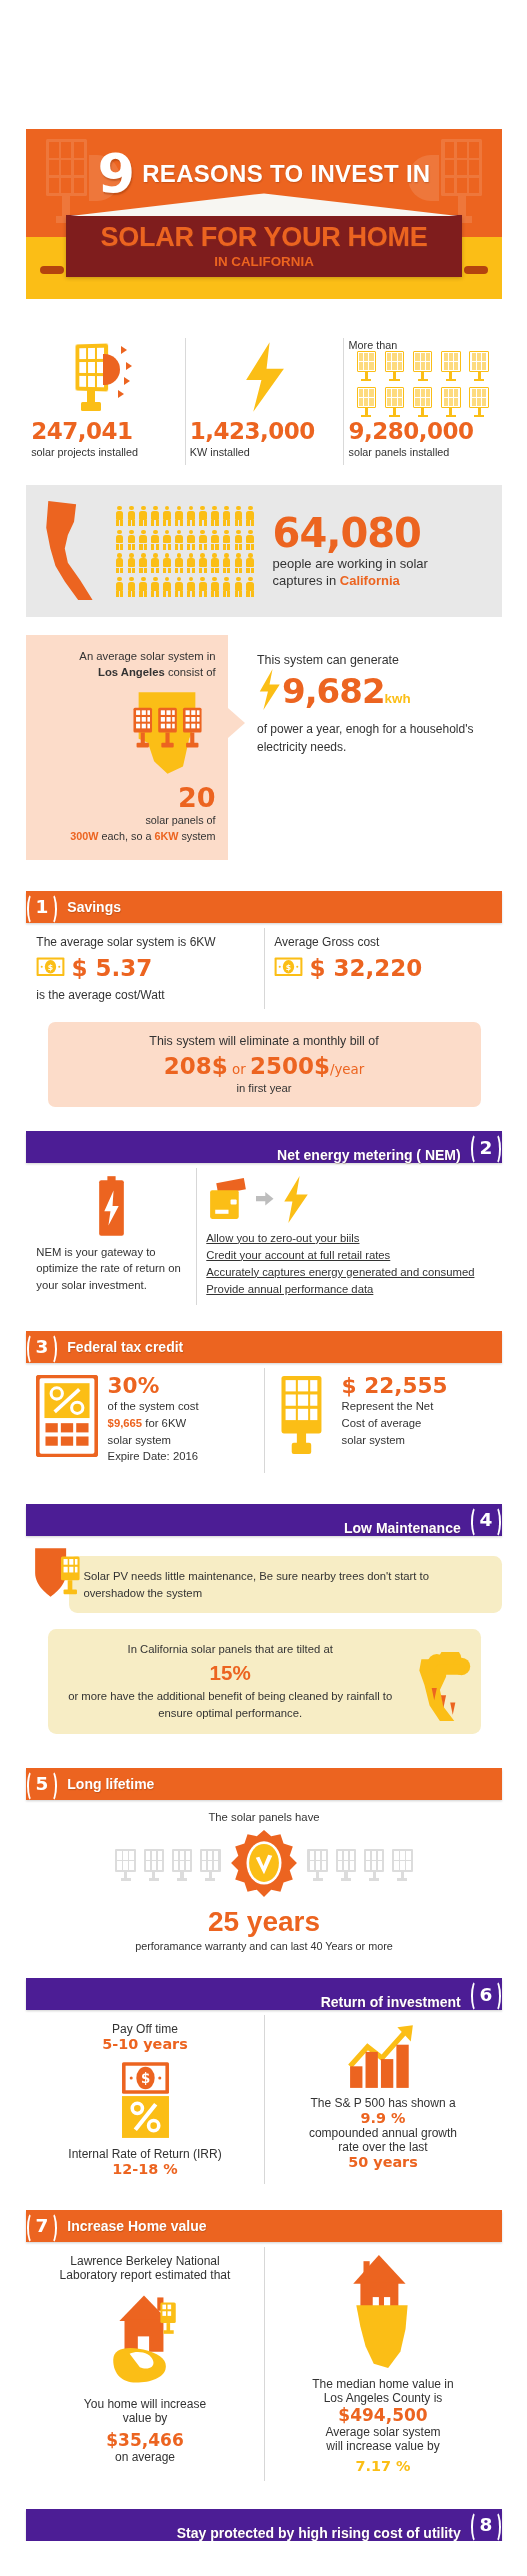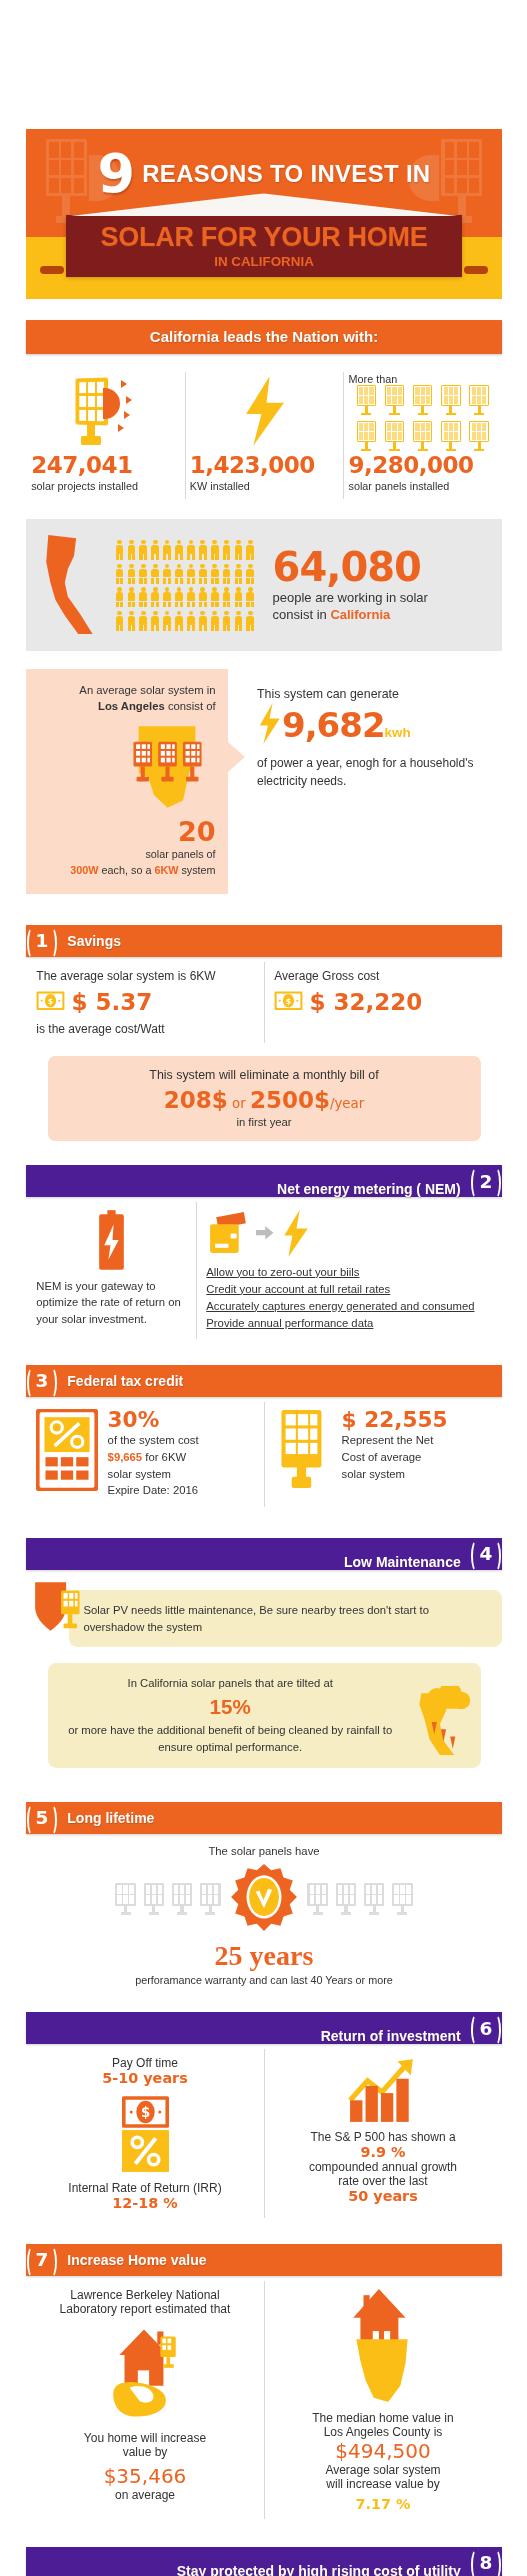--- a/index.html
+++ b/index.html
@@ -220,25 +220,25 @@
 
   .life-wrap { text-align: center; padding: 11.3px 0 5.2px; }
   .life-top { font-size: 11.3px; color: #333; }
   .life-panels { display:flex; align-items:center; justify-content:center; gap: 5.2px; margin: 6.2px 0 3.1px; }
   .gray-panel { width: 23px; height: 34px; }
   .gray-panel .gp { width: 20.6px; height: 23px; background: #dcdcdc; border-radius: 1px; margin: 0 auto;
       display:grid; grid-template-columns: repeat(3,1fr); grid-template-rows: repeat(2,1fr); gap: 1.5px; padding: 2.1px; }
   .gray-panel .gp i { background: #fff; }
   .gray-panel .gs { width: 3.1px; height: 6.2px; background: #dcdcdc; margin: 0 auto; }
   .gray-panel .gf { width: 10.3px; height: 3.1px; background: #dcdcdc; margin: 0 auto; }
-  .life-years { font-size: 28px; font-weight: 700; color: #ec6420; font-family: Liberation Serif, serif; margin-top: 1px; }
+  .life-years { font-size: 28px; font-weight: 700; color: #ec6420; font-family: Liberation Sans, sans-serif; margin-top: 1px; }
   .life-note { font-size: 10.8px; color: #333; margin-top: 2.1px; }
 
   .center { text-align: center; }
-  .num-lg { font-size: 20px; font-weight: 400; color: #ec6420; font-family: "DejaVu Sans", sans-serif; }
+  .num-lg { font-size: 17px; font-weight: 700; color: #ec6420; font-family: "DejaVu Sans", sans-serif; }
   .num-md { font-size: 14.4px; font-weight: 700; color: #ec6420; font-family: "DejaVu Sans", sans-serif; }
 
   .spacer-top { height: 129px; }
 </style>
 </head>
 <body>
 
 <div class="page">
 
   <div class="spacer-top"></div>
@@ -288,23 +288,20 @@
         <i class="r"></i>
       </div>
 
     <div class="hero-banner">
       <div class="hero-title">SOLAR FOR YOUR HOME</div>
       <div class="hero-sub">IN CALIFORNIA</div>
     </div>
   </div>
 
   <div style="height:20.6px"></div>
-  <div class="leads-banner">
-    <h2>California leads the Nation with:</h2>
-  </div>
 
   <div class="stat3">
     <div class="col">
       <div class="stat-icon">
         <div class="ico-panel-sun">
           <div class="pnl">
               <i></i>
               <i></i>
               <i></i>
               <i></i>
@@ -857,21 +854,21 @@
           <div class="legs">
             <i></i>
             <i></i>
           </div>
         </div>
     </div>
     <div class="workers-text">
       <div class="workers-num">64,080</div>
       <div class="workers-cap">
         <span>people are working in solar</span><br>
-        <span>consist in </span><b>California</b>
+        <span>captures in </span><b>California</b>
       </div>
     </div>
   </div>
 
   <div class="la-row">
     <div class="la-left">
       <div class="la-lead">
         <span>An average solar system in</span><br>
         <b>Los Angeles</b><span> consist of</span>
       </div>

